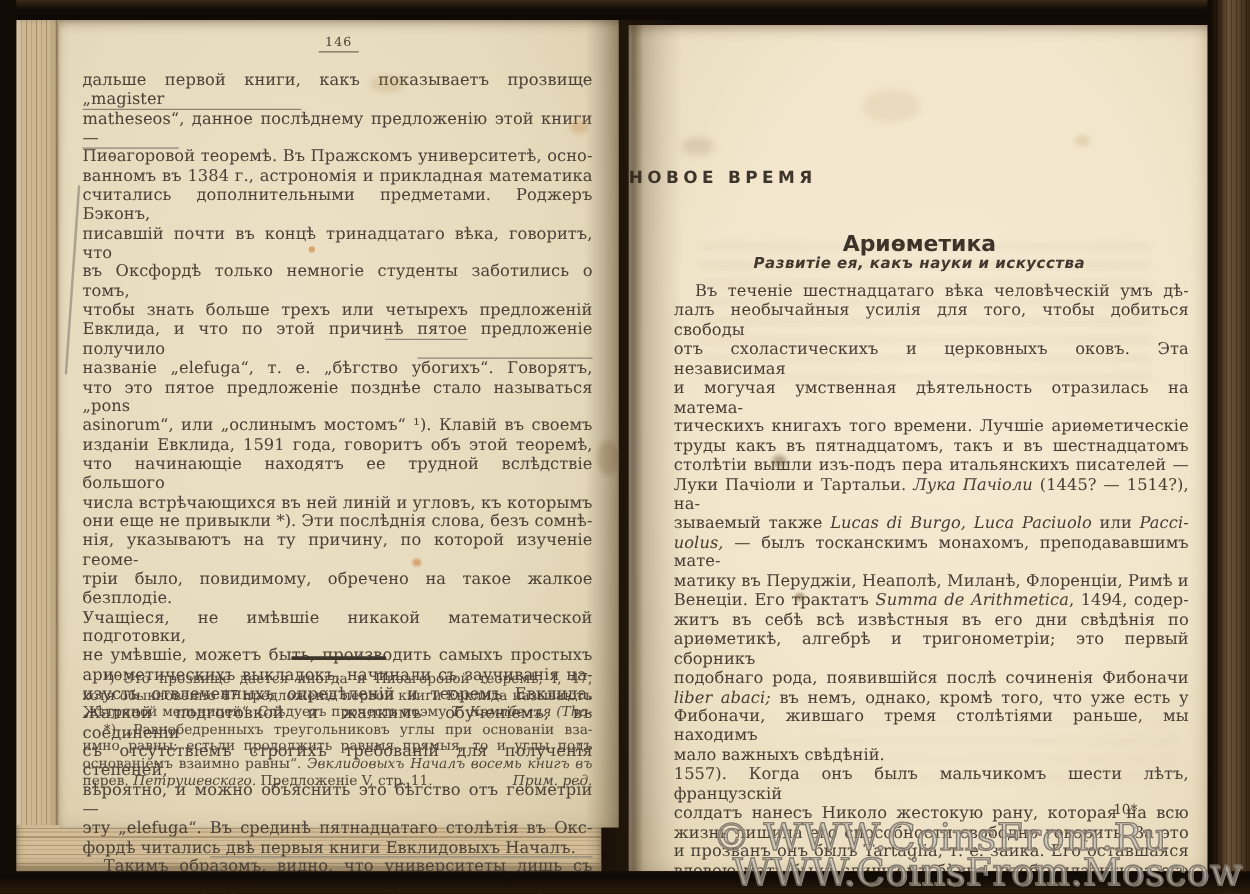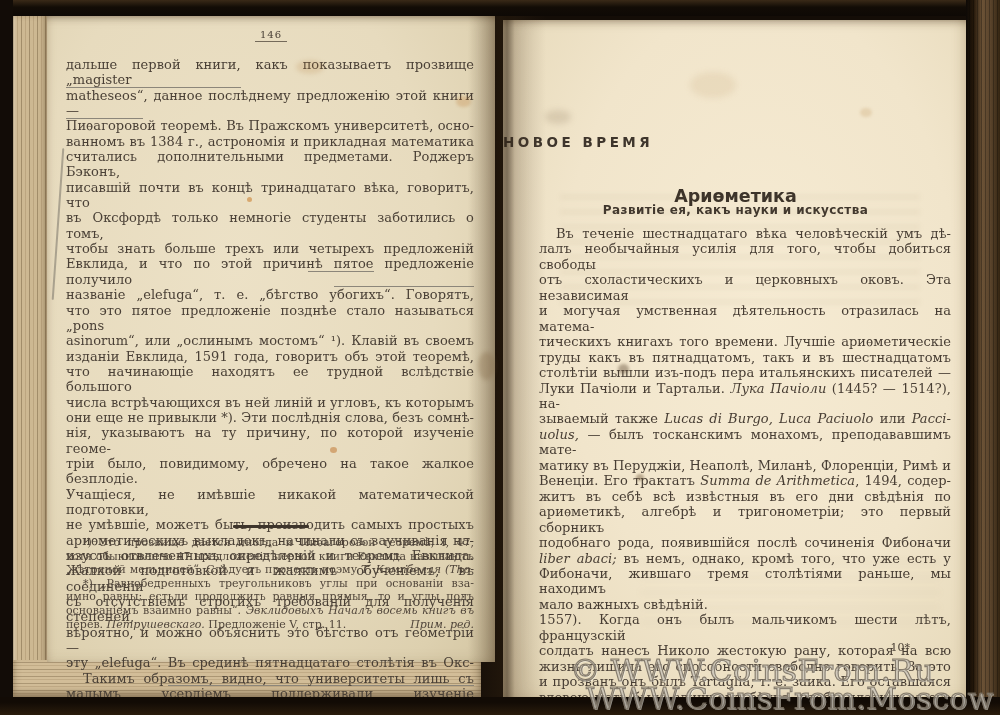--- a/index.html
+++ b/index.html
@@ -59,21 +59,21 @@
   .pn span{border-bottom:1.1px solid rgba(95,86,72,.85);padding:0 5px 1px;}
   .lbody{position:absolute;top:41px;left:19px;width:408px;font-size:13px;line-height:15.35px;letter-spacing:.05px;}
   .sep{position:absolute;top:509px;left:50%;transform:translateX(-50%);width:76px;height:2.6px;background:#3e352b;border-radius:1px;}
   .lfoot{position:absolute;top:520px;left:19px;width:408px;font-size:11px;line-height:13.6px;color:var(--ink-foot);}
   
   .chapter{position:absolute;top:114px;left:0;width:100%;text-align:left;
     font-family:"DejaVu Sans","Liberation Sans",sans-serif;font-weight:700;font-size:13.5px;letter-spacing:3.5px;color:#3e352c;}
   .title{position:absolute;top:155px;left:0;width:100%;text-align:center;
     font-family:"DejaVu Sans","Liberation Sans",sans-serif;font-weight:700;font-size:17.5px;color:#3a3128;margin-top:11px;}
   .subtitle{position:absolute;top:183px;left:0;width:100%;text-align:center;
-    font-family:"DejaVu Sans","Liberation Sans",sans-serif;font-weight:700;font-size:12px;letter-spacing:.4px;color:#3e352c;}
+    font-family:"DejaVu Sans","Liberation Sans",sans-serif;font-weight:700;font-size:12px;letter-spacing:.4px;color:#3e352c;font-style:italic;}
   .rbody{position:absolute;top:206px;left:36px;width:412px;font-size:13px;line-height:15.45px;color:#473d33;letter-spacing:.05px;}
   .sig{position:absolute;top:621px;right:58px;font-size:11px;color:#473d33;}
   
   .margin-mark{position:absolute;left:57px;top:148px;width:1.8px;height:152px;
     background:rgba(120,115,104,.55);transform:rotate(4deg);border-radius:2px;}
   
   .stain{position:absolute;border-radius:50%;pointer-events:none;}
   .s1{left:296px;top:60px;width:28px;height:14px;background:rgba(175,122,58,.18);filter:blur(2px);}
   .s2{left:456px;top:96px;width:15px;height:11px;background:rgba(188,120,48,.26);filter:blur(1.5px);}
   .s3{left:247px;top:197px;width:5px;height:5px;background:rgba(200,122,40,.55);filter:blur(.5px);}
@@ -126,20 +126,21 @@
         <div class="tl">нія, указываютъ на ту причину, по которой изученіе геоме-</div>
         <div class="tl">тріи было, повидимому, обречено на такое жалкое безплодіе.</div>
         <div class="tl">Учащіеся, не имѣвшіе никакой математической подготовки,</div>
         <div class="tl">не умѣвшіе, можетъ быть, производить самыхъ простыхъ</div>
         <div class="tl">ариѳметическихъ выкладокъ, начинали съ заучиванія на-</div>
         <div class="tl">изусть отвлеченныхъ опредѣленій и теоремъ Евклида.</div>
         <div class="tl">Жалкой подготовкой и жалкимъ обученіемъ, въ соединеніи</div>
         <div class="tl">съ отсутствіемъ строгихъ требованій для полученія степеней,</div>
         <div class="tl">вѣроятно, и можно объяснить это бѣгство отъ геометріи —</div>
         <div class="tl">эту „elefuga“. <span class="pu">Въ срединѣ пятнадцатаго столѣтія въ Окс-</span></div>
+        <div class="tl end"><span class="pu">фордѣ читались</span> двѣ первыя книги Евклидовыхъ Началъ.</div>
         <div class="tl ind">Такимъ образомъ, видно, что университеты лишь съ</div>
         <div class="tl">малымъ усердіемъ поддерживали изученіе математическихъ</div>
       </div>
     <div class="sep"></div>
     <div class="lfoot">
         <div class="tl ind">¹) Это прозвище дается иногда и Пиѳагоровой теоремѣ, I, 47,</div>
         <div class="tl">хотя обыкновенно 47 предложеніе первой книги Евклида называютъ</div>
         <div class="tl">„вѣтряной мельницей“. Слѣдуетъ прочесть поэму <span class="it">Т. Кэмпбелля (Tho-</span></div>
         <div class="tl ind">*) „Равнобедренныхъ треугольниковъ углы при основаніи вза-</div>
         <div class="tl">имно равны; естьли продолжить равныя прямыя, то и углы подъ</div>

